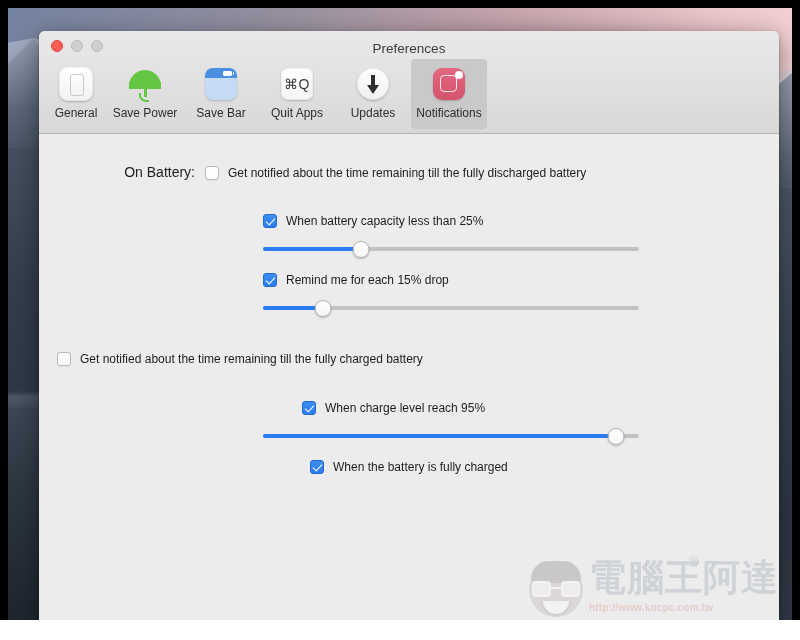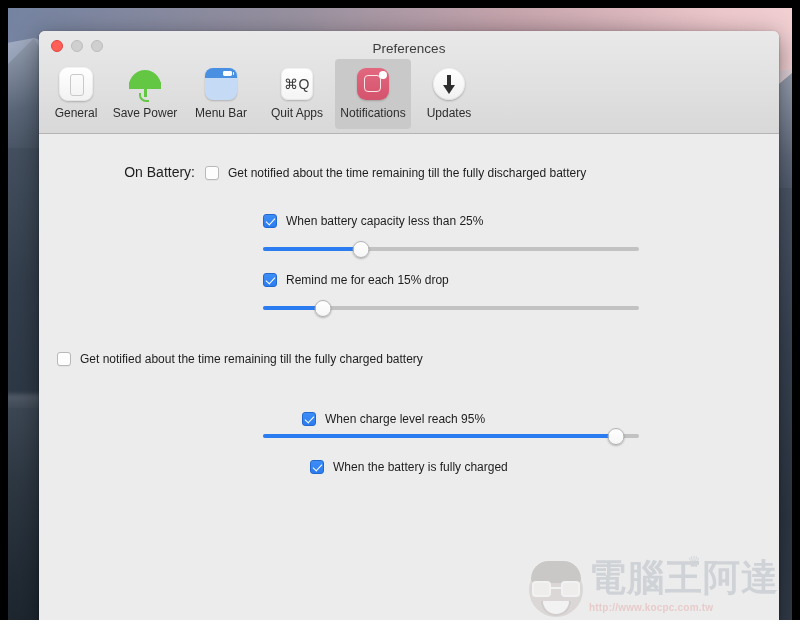--- a/index.html
+++ b/index.html
@@ -582,49 +582,49 @@
           <div class="tblabel">Save Power</div>
         </div>
 
         <div class="tbitem wide">
           <div class="tbicon">
             <div class="ic-menubar">
               <div class="top"></div>
               <div class="batt"></div>
             </div>
           </div>
-          <div class="tblabel">Menu Bar</div>
+          <div class="tblabel">Save Bar</div>
         </div>
 
         <div class="tbitem wide">
           <div class="tbicon">
             <div class="ic-quit">⌘Q</div>
           </div>
           <div class="tblabel">Quit Apps</div>
-        </div>
-
-        <div class="tbitem wide selected">
-          <div class="tbicon">
-            <div class="ic-notif">
-                <div class="badge"></div>
-              </div>
-          </div>
-          <div class="tblabel">Notifications</div>
         </div>
 
         <div class="tbitem wide">
           <div class="tbicon">
             <div class="ic-upd">
               <div class="shaft"></div>
               <div class="head"></div>
             </div>
           </div>
           <div class="tblabel">Updates</div>
         </div>
 
+        <div class="tbitem wide selected">
+          <div class="tbicon">
+            <div class="ic-notif">
+                <div class="badge"></div>
+              </div>
+          </div>
+          <div class="tblabel">Notifications</div>
+        </div>
+
       </div>
     </div>
 
     <div id="content">
 
       <div class="row" style="left:18px; top:30px; width:600px;">
         <div class="side-label">On Battery:</div>
         <div class="cb-line">
           <div class="cbox off"></div>
           <div class="cb-text">Get notified about the time remaining till the fully discharged battery</div>
@@ -657,21 +657,21 @@
         <div class="thumb" style="left: 16%;"></div>
       </div>
 
       <div class="row" style="left:18px; top:216px; width:600px;">
         <div class="cb-line">
           <div class="cbox off"></div>
           <div class="cb-text">Get notified about the time remaining till the fully charged battery</div>
         </div>
       </div>
 
-      <div class="row" style="left:224px; top:276px;padding-left:39px;">
+      <div class="row" style="left:224px; top:265px;padding-left:39px;">
         <div class="cb-line">
           <div class="cbox on"></div>
           <div class="cb-text">When charge level reach 95%</div>
         </div>
       </div>
 
       <div class="slider" id="slider-charge" style="left:224px; top:294px;">
         <div class="track"></div>
         <div class="fill" style="width: 94%;"></div>
         <div class="thumb" style="left: 94%;"></div>

